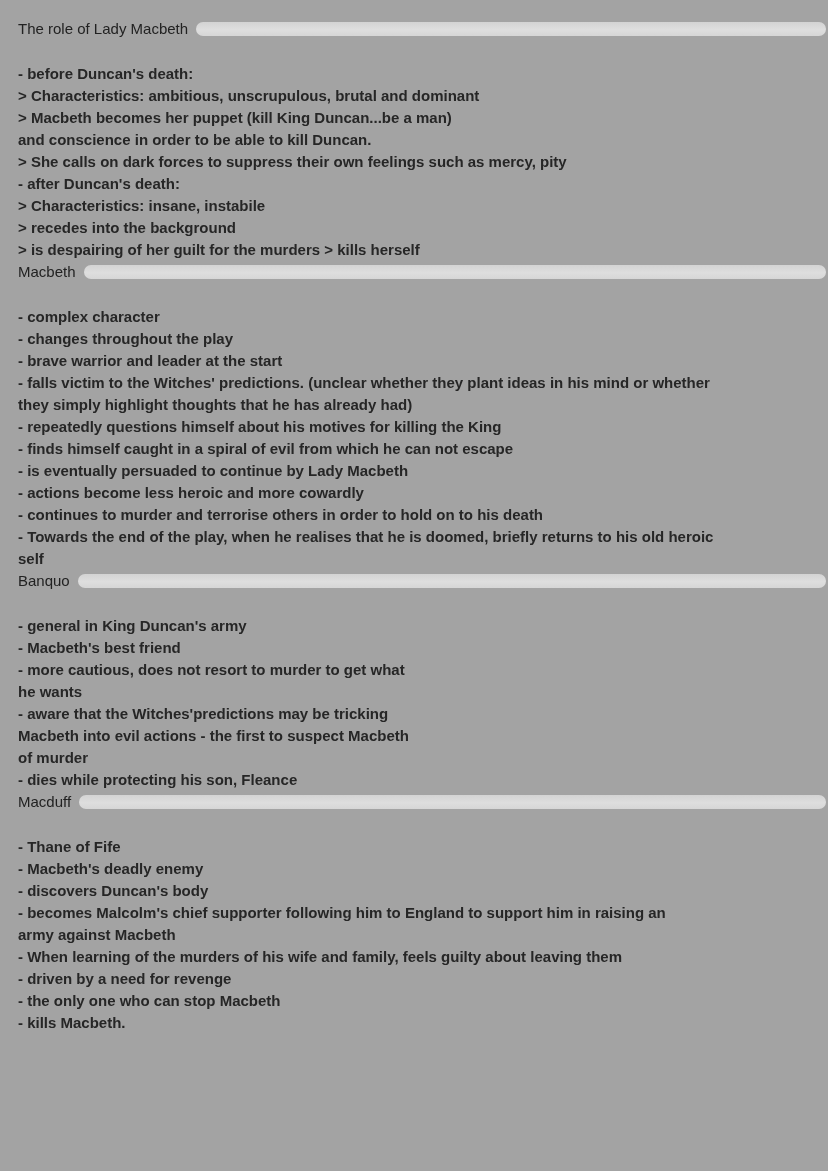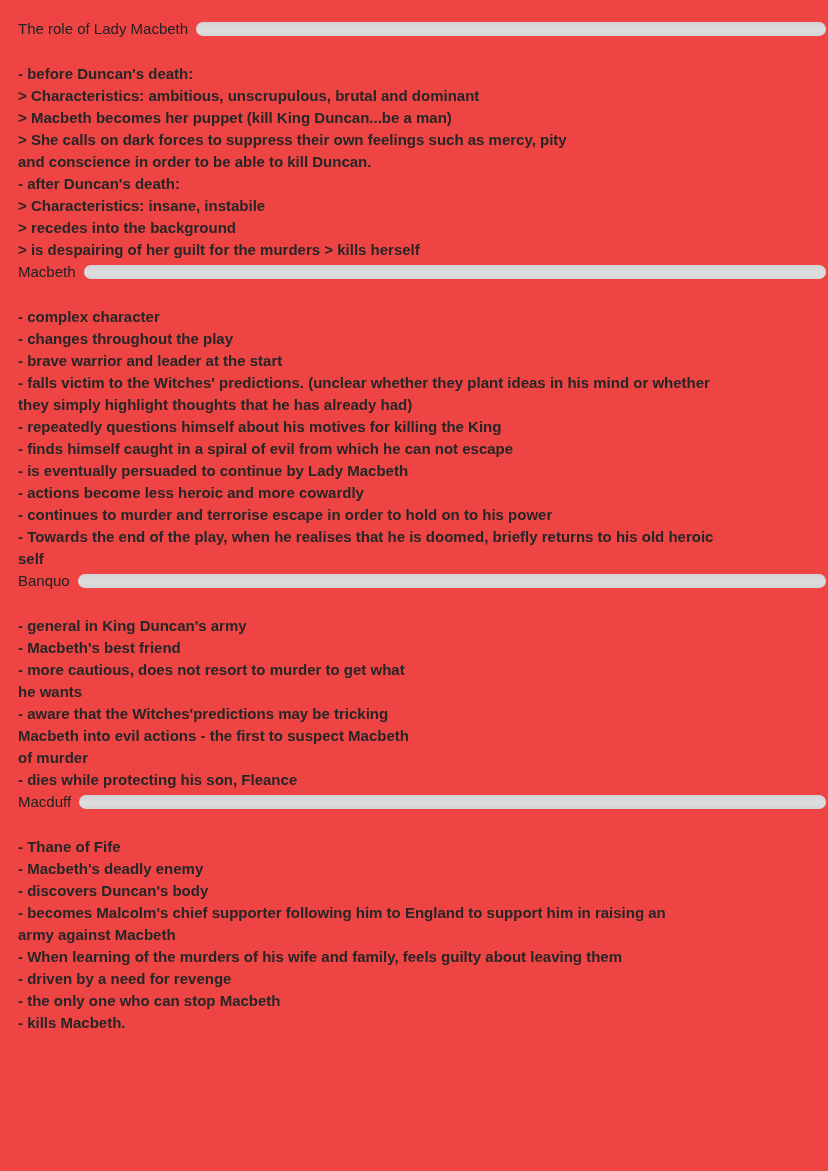--- a/index.html
+++ b/index.html
@@ -6,21 +6,21 @@
     margin: 0;
     padding: 0;
     background: #ffffff;
   }
   .page {
     position: relative;
     width: 828px;
     height: 1171px;
     box-sizing: border-box;
     padding: 18px 2px 20px 18px;
-    background: #ef4444;
+    background: #a3a3a3;
     font-family: "Liberation Sans", "DejaVu Sans", sans-serif;
     font-size: 15px;
     line-height: 22px;
     color: #262626;
     overflow: hidden;
   }
   .section { }
   .section:first-child { margin-top: 0; }
   .heading-row {
     display: flex;
@@ -51,43 +51,43 @@
 <div class="page">
 
   <div class="section">
     <div class="heading-row">
       <span class="heading-text">The role of Lady Macbeth</span>
       <span class="highlight-bar"></span>
     </div>
     <div class="line">- before Duncan's death:</div>
     <div class="line">&gt; Characteristics: ambitious, unscrupulous, brutal and dominant</div>
     <div class="line">&gt; Macbeth becomes her puppet (kill King Duncan...be a man)</div>
+    <div class="line">and conscience in order to be able to kill Duncan.</div>
     <div class="line">&gt; She calls on dark forces to suppress their own feelings such as mercy, pity</div>
-    <div class="line">and conscience in order to be able to kill Duncan.</div>
     <div class="line">- after Duncan's death:</div>
     <div class="line">&gt; Characteristics: insane, instabile</div>
     <div class="line">&gt; recedes into the background</div>
     <div class="line">&gt; is despairing of her guilt for the murders &gt; kills herself</div>
   </div>
 
   <div class="section">
     <div class="heading-row">
       <span class="heading-text">Macbeth</span>
       <span class="highlight-bar"></span>
     </div>
     <div class="line">- complex character</div>
     <div class="line">- changes throughout the play</div>
     <div class="line">- brave warrior and leader at the start</div>
     <div class="line">- falls victim to the Witches' predictions. (unclear whether they plant ideas in his mind or whether</div>
     <div class="line">they simply highlight thoughts that he has already had)</div>
     <div class="line">- repeatedly questions himself about his motives for killing the King</div>
     <div class="line">- finds himself caught in a spiral of evil from which he can not escape</div>
     <div class="line">- is eventually persuaded to continue by Lady Macbeth</div>
     <div class="line">- actions become less heroic and more cowardly</div>
-    <div class="line">- continues to murder and terrorise escape in order to hold on to his power</div>
+    <div class="line">- continues to murder and terrorise others in order to hold on to his death</div>
     <div class="line">- Towards the end of the play, when he realises that he is doomed, briefly returns to his old heroic</div>
     <div class="line">self</div>
   </div>
 
   <div class="section">
     <div class="heading-row">
       <span class="heading-text">Banquo</span>
       <span class="highlight-bar"></span>
     </div>
     <div class="line">- general in King Duncan's army</div>

